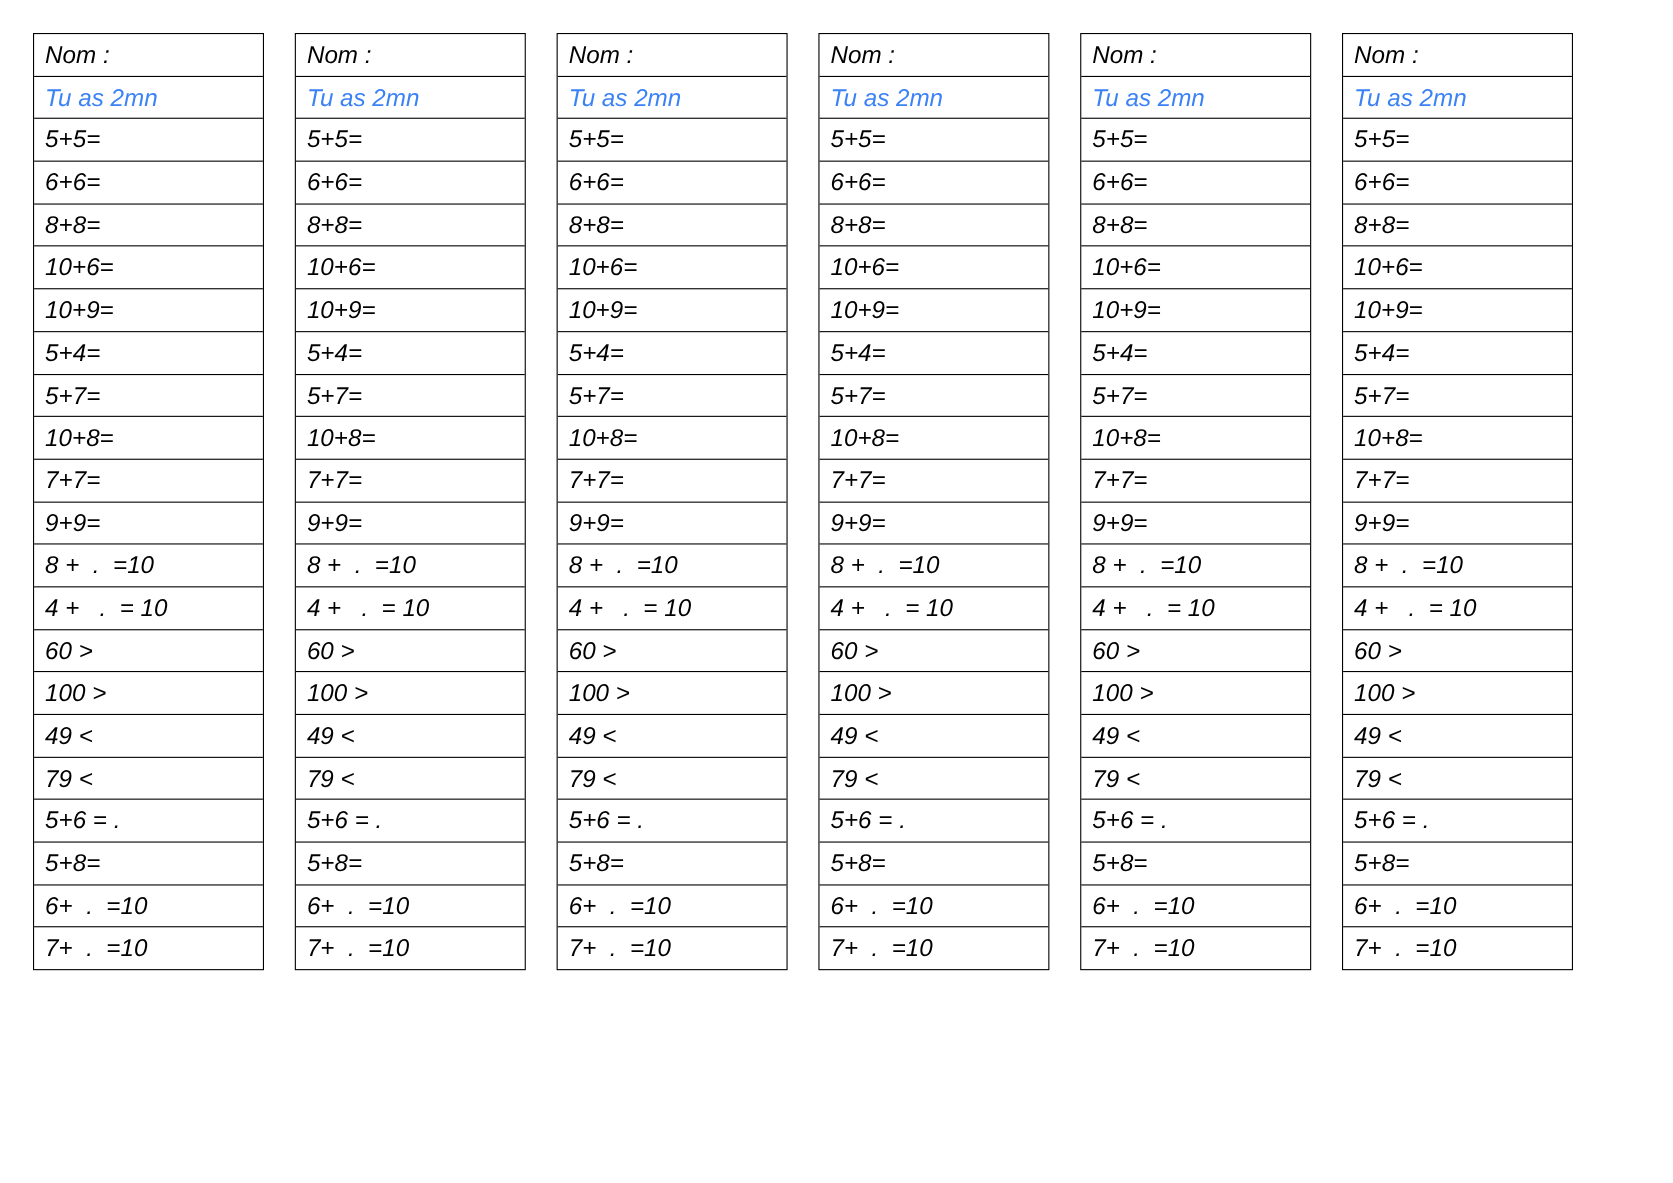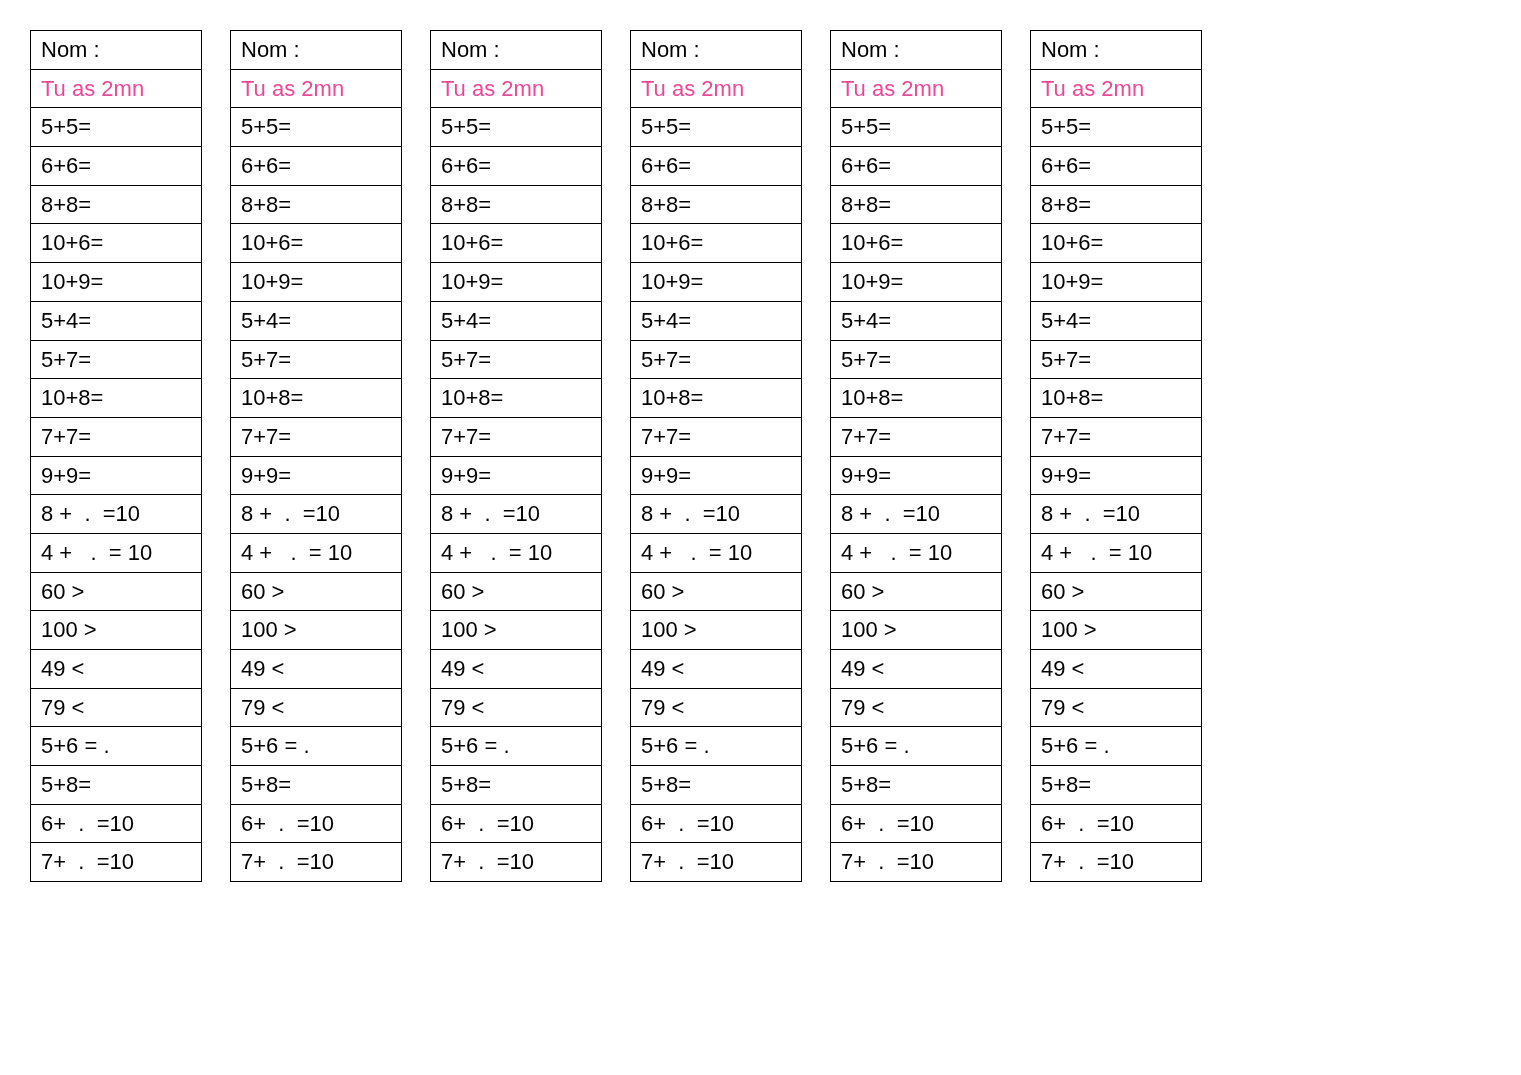--- a/index.html
+++ b/index.html
@@ -11,34 +11,35 @@
     font-size: 22px;
     color: #000;
   }
   .page {
     display: flex;
     gap: 28px;
     justify-content: flex-start;
   }
   .card {
     border: 1.5px solid #000;
-    width: 172px;
+    width: 210px;
     flex-shrink: 0;
+    font-style: italic;
   }
   .row {
     border-bottom: 1.5px solid #000;
     padding: 4px 8px 4px 10px;
     line-height: 1.35;
     white-space: pre;
   }
   .row:last-child {
     border-bottom: none;
   }
   .red {
-    color: #ec4899;
+    color: #3b82f6;
   }
 </style>
 </head>
 <body>
 
 <div class="page" id="page">
     <div class="card">
       <div class="row">Nom :</div>
       <div class="row red">Tu as 2mn</div>
       <div class="row">5+5=</div>

